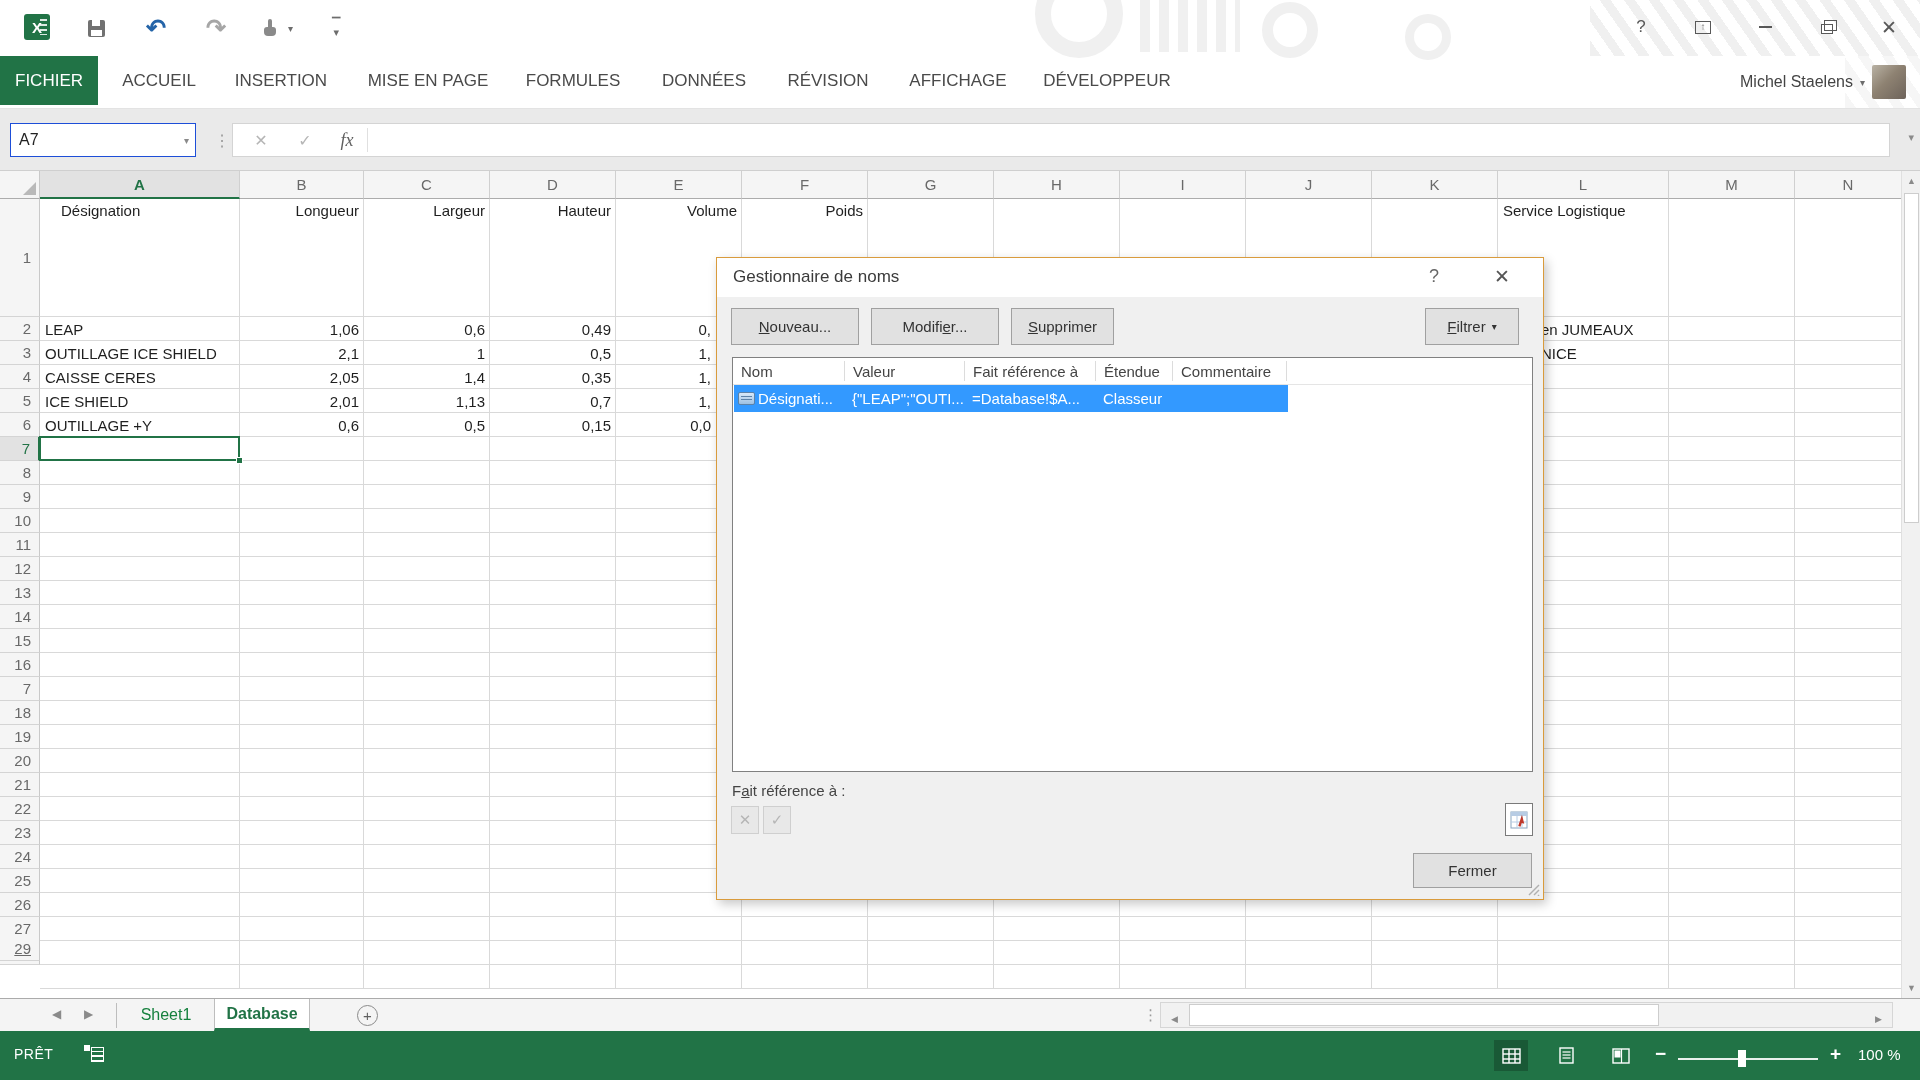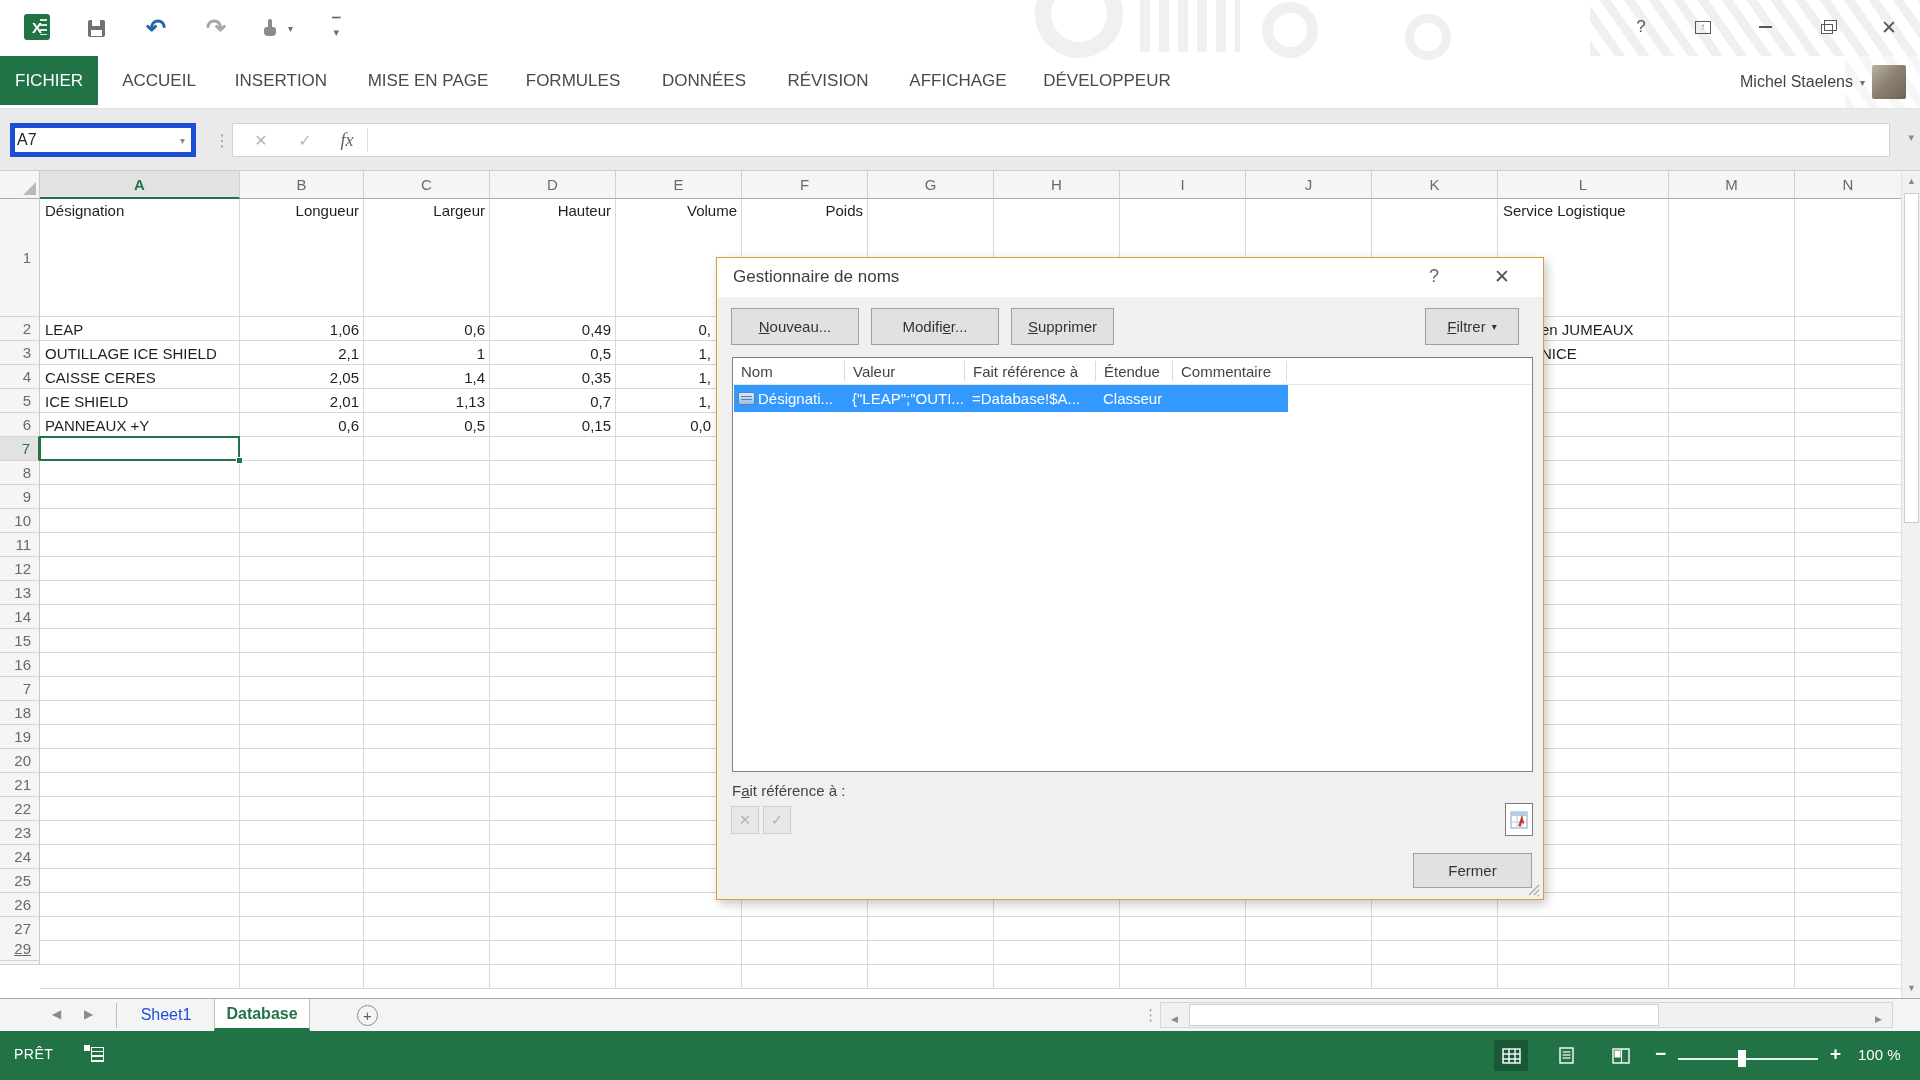--- a/index.html
+++ b/index.html
@@ -44,22 +44,22 @@
         font-size:17px;color:#4a4a4a;padding:0 4px;white-space:nowrap;}
   .rtab.active{background:#217346;color:#fff;font-weight:normal;}
   #user{position:absolute;right:14px;top:8px;height:36px;display:flex;align-items:center;gap:7px;z-index:2;}
   #user .uname{font-size:16px;color:#444;}
   #avatar{width:34px;height:34px;border-radius:2px;
           background:linear-gradient(135deg,#b9b2a4 0%,#8e8272 45%,#6d635a 100%);}
 
   
   #fbar{position:absolute;left:0;top:108px;width:1920px;height:63px;background:#eaeaea;border-top:1px solid #e3e3e3;
         border-bottom:1px solid #cfcfcf;z-index:3;}
-  #namebox{position:absolute;left:10px;top:14px;width:186px;height:34px;background:#fff;border:5px solid #1d4ed8;
-           font-size:16px;color:#222;display:flex;align-items:center;padding-left:2px;text-align:center;}
+  #namebox{position:absolute;left:10px;top:14px;width:186px;height:34px;background:#fff;border:1px solid #1d4ed8;
+           font-size:16px;color:#222;display:flex;align-items:center;padding-left:8px;text-align:center;}
   #namebox .nb-dd{position:absolute;right:6px;color:#8a8a8a;font-size:10px;}
   #fbar .dots{position:absolute;left:214px;top:22px;color:#9a9a9a;font-size:16px;}
   #fbtns{position:absolute;left:232px;top:14px;width:1658px;height:34px;background:#fff;border:1px solid #d4d4d4;}
   .fb-ic{position:absolute;top:0;height:32px;display:flex;align-items:center;justify-content:center;width:40px;
          color:#b5b5b5;font-size:16px;}
   #fx{color:#5f5f5f;font-family:"Liberation Serif",serif;font-style:italic;font-size:18px;}
   #fbtns .sep{position:absolute;left:134px;top:4px;width:1px;height:24px;background:#e0e0e0;}
   #fb-input{position:absolute;left:135px;top:4px;right:8px;height:24px;font-size:15px;color:#222;}
   #fb-exp{position:absolute;right:6px;top:22px;color:#8a8a8a;font-size:11px;}
 
@@ -124,21 +124,21 @@
   #re-pick{position:absolute;left:788px;top:545px;width:28px;height:33px;background:#fff;border:1px solid #7a7a7a;
            display:flex;align-items:center;justify-content:center;}
   #btn-fermer{left:696px;top:595px;width:119px;height:35px;}
   #dlg-grip{position:absolute;right:3px;bottom:3px;width:14px;height:14px;}
 
   
   #tabbar{position:absolute;left:0;top:998px;width:1920px;height:33px;background:#f4f4f4;border-top:1px solid #ababab;z-index:3;}
   .nav-ar{position:absolute;top:8px;color:#8a8a8a;font-size:12px;}
   #tab-sep{position:absolute;left:116px;top:4px;width:1px;height:25px;background:#bdbdbd;}
   .stab{position:absolute;top:0;height:32px;display:flex;align-items:center;justify-content:center;
-        font-size:16px;color:#1d4ed8;padding:0 18px;}
+        font-size:16px;color:#15803d;padding:0 18px;}
   .stab.active{background:#fff;color:#217346;font-weight:bold;border-left:1px solid #bdbdbd;
         border-right:1px solid #bdbdbd;border-bottom:3px solid #217346;}
   #newsheet{position:absolute;left:357px;top:6px;width:21px;height:21px;border:1.5px solid #8a8a8a;border-radius:50%;
         color:#5f5f5f;font-size:15px;display:flex;align-items:center;justify-content:center;}
   #hgrip{position:absolute;left:1143px;top:7px;color:#9a9a9a;font-size:15px;}
   #hscroll{position:absolute;left:1160px;top:3px;width:733px;height:26px;background:#f1f1f1;border:1px solid #d6d6d6;}
   #hthumb{position:absolute;left:28px;top:1px;width:470px;height:22px;background:#fff;border:1px solid #cdcdcd;}
 
   
   #statusbar{position:absolute;left:0;top:1031px;width:1920px;height:49px;background:#217346;color:#fff;z-index:6;}
@@ -317,21 +317,21 @@
         <div class="hline" style="top: 649px; width: 1862px;"></div>
         <div class="hline" style="top: 673px; width: 1862px;"></div>
         <div class="hline" style="top: 697px; width: 1862px;"></div>
         <div class="hline" style="top: 721px; width: 1862px;"></div>
         <div class="hline" style="top: 745px; width: 1862px;"></div>
         <div class="hline" style="top: 769px; width: 1862px;"></div>
         <div class="hline" style="top: 793px; width: 1862px;"></div>
         <div class="hline" style="top: 817px; width: 1862px;"></div>
       </div>
     <div id="cells">
-        <div class="cell c-left c-top c-left" style="left: 40px; top: 28px; width: 200px; height: 142px;">Désignation</div>
+        <div class="cell c-left c-top c-left" style="left: 56px; top: 28px; width: 200px; height: 142px;">Désignation</div>
         <div class="cell c-num c-top c-left" style="left: 240px; top: 28px; width: 124px; height: 118px;">Longueur</div>
         <div class="cell c-num c-top c-left" style="left: 364px; top: 28px; width: 126px; height: 118px;">Largeur</div>
         <div class="cell c-num c-top c-left" style="left: 490px; top: 28px; width: 126px; height: 118px;">Hauteur</div>
         <div class="cell c-num c-top c-left" style="left: 616px; top: 28px; width: 126px; height: 118px;">Volume</div>
         <div class="cell c-num c-top c-left" style="left: 742px; top: 28px; width: 126px; height: 118px;">Poids</div>
         <div class="cell c-left c-top c-left" style="left: 1498px; top: 28px; width: 171px; height: 118px;">Service Logistique</div>
         <div class="cell c-left" style="left: 40px; top: 146px; width: 200px; height: 24px;">LEAP</div>
         <div class="cell c-num" style="left: 240px; top: 146px; width: 124px; height: 24px;">1,06</div>
         <div class="cell c-num" style="left: 364px; top: 146px; width: 126px; height: 24px;">0,6</div>
         <div class="cell c-num" style="left: 490px; top: 146px; width: 126px; height: 24px;">0,49</div>
@@ -346,21 +346,21 @@
         <div class="cell c-left" style="left: 40px; top: 194px; width: 200px; height: 24px;">CAISSE CERES</div>
         <div class="cell c-num" style="left: 240px; top: 194px; width: 124px; height: 24px;">2,05</div>
         <div class="cell c-num" style="left: 364px; top: 194px; width: 126px; height: 24px;">1,4</div>
         <div class="cell c-num" style="left: 490px; top: 194px; width: 126px; height: 24px;">0,35</div>
         <div class="cell c-num" style="left: 616px; top: 194px; width: 100px; height: 24px;">1,</div>
         <div class="cell c-left" style="left: 40px; top: 218px; width: 200px; height: 24px;">ICE SHIELD</div>
         <div class="cell c-num" style="left: 240px; top: 218px; width: 124px; height: 24px;">2,01</div>
         <div class="cell c-num" style="left: 364px; top: 218px; width: 126px; height: 24px;">1,13</div>
         <div class="cell c-num" style="left: 490px; top: 218px; width: 126px; height: 24px;">0,7</div>
         <div class="cell c-num" style="left: 616px; top: 218px; width: 100px; height: 24px;">1,</div>
-        <div class="cell c-left" style="left: 40px; top: 242px; width: 200px; height: 24px;">PANNEAUX +Y</div>
+        <div class="cell c-left" style="left: 40px; top: 242px; width: 200px; height: 24px;">OUTILLAGE +Y</div>
         <div class="cell c-num" style="left: 240px; top: 242px; width: 124px; height: 24px;">0,6</div>
         <div class="cell c-num" style="left: 364px; top: 242px; width: 126px; height: 24px;">0,5</div>
         <div class="cell c-num" style="left: 490px; top: 242px; width: 126px; height: 24px;">0,15</div>
         <div class="cell c-num" style="left: 616px; top: 242px; width: 100px; height: 24px;">0,0</div>
       </div>
     <div id="active-cell" style="left: 39px; top: 265px; width: 201px; height: 25px;"></div>
     <div id="fill-handle" style="left: 236px; top: 286px;"></div>
     <div id="vscroll">
       <div class="sc-arrow" style="top:0;">▲</div>
       <div id="vthumb"></div>

